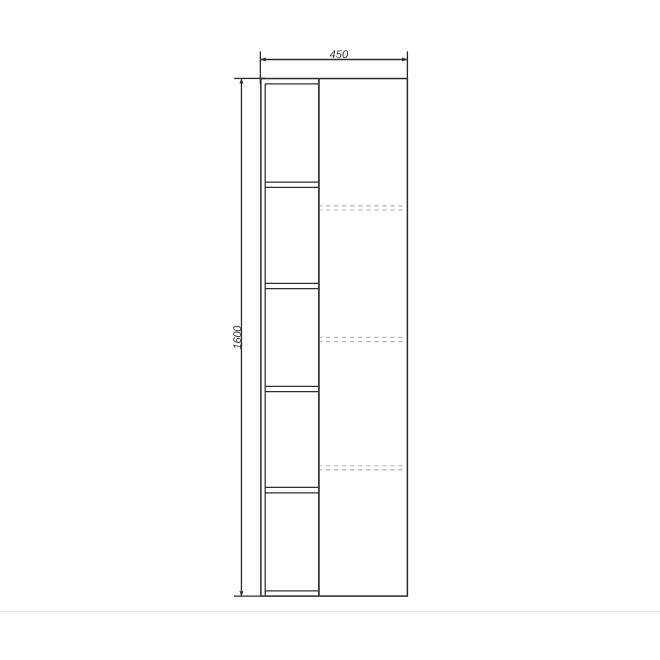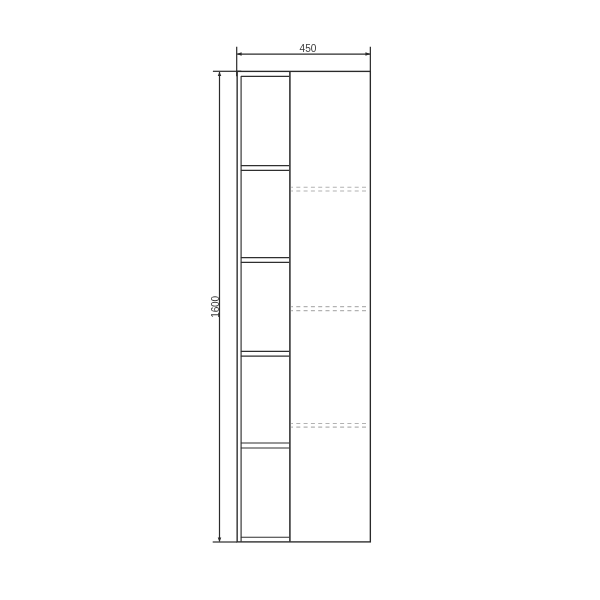--- a/index.html
+++ b/index.html
@@ -1,17 +1,17 @@
 <!DOCTYPE html>
 <html><head>
 <meta charset="utf-8">
 <style>
   html,body{margin:0;padding:0;background:#ffffff;}
   .stage{width:600px;height:556px;position:relative;background:#b91c1c;
-         font-family:"Liberation Sans", sans-serif;}
+         font-family:"Liberation Sans", sans-serif;font-style:italic;}
   svg{display:block;}
   text{fill:#3a3a3a;}
 </style>
 </head>
 <body>
 
 <div class="stage">
 <svg width="600" height="600" viewBox="0 0 600 600">
 
   <rect x="0" y="0" width="600" height="600" fill="#ffffff"></rect>

